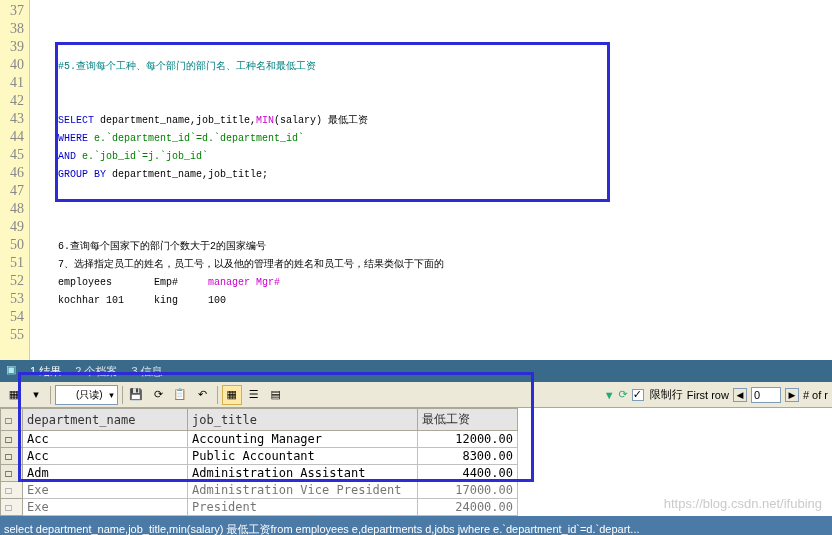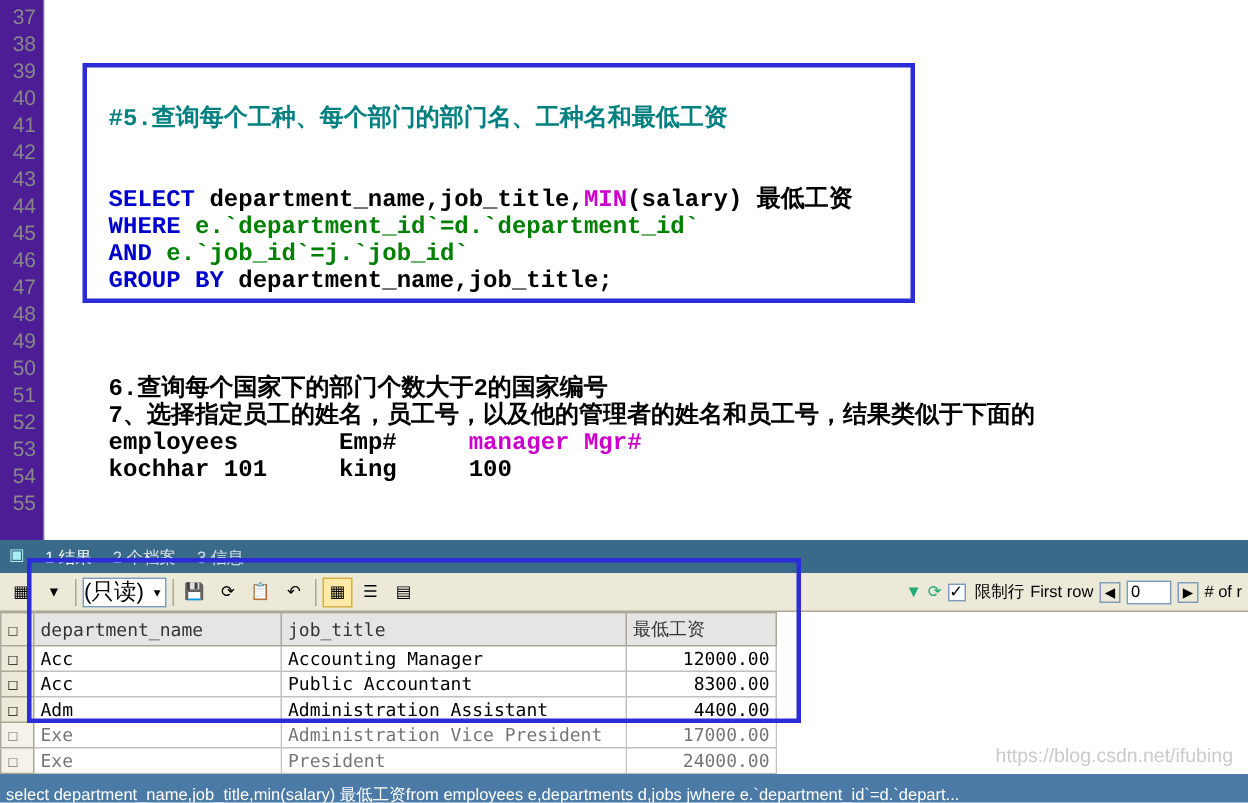--- a/index.html
+++ b/index.html
@@ -1,35 +1,35 @@
 <!DOCTYPE html>
 <html><head>
 <meta charset="utf-8">
 <style>
 * { margin: 0; padding: 0; box-sizing: border-box; }
 body { font-family: "Microsoft YaHei", Arial, sans-serif; font-size: 12px; background: #fff; width: 832px; height: 535px; overflow: hidden; position: relative; }
 .editor { display: flex; height: 360px; }
-.gutter { width: 30px; background: #4c1d95; border-right: 1px solid #ccc; text-align: right; padding: 0 5px; font-family: Liberation Sans, sans-serif; font-size: 14px; color: #888; line-height: 18px; padding-top: 2px; }
+.gutter { width: 30px; background: #fef9c3; border-right: 1px solid #ccc; text-align: right; padding: 0 5px; font-family: Liberation Serif, serif; font-size: 14px; color: #888; line-height: 18px; padding-top: 2px; }
 .gutter div { height: 18px; }
-.code-area { flex: 1; font-family: Consolas, "Courier New", monospace; font-size: 16px; line-height: 18px; padding: 16px 4px; position: relative; font-weight: bold; }
+.code-area { flex: 1; font-family: Consolas, "Courier New", monospace; font-size: 10px; line-height: 18px; padding: 4px 4px; position: relative; }
 .code-line { height: 18px; white-space: pre; }
 .hl-box { position: absolute; border: 3px solid #2b2bd8; }
 .box1 { left: 55px; top: 42px; width: 555px; height: 160px; }
 .box2 { left: 18px; top: 372px; width: 516px; height: 110px; }
 .kw { color: #0000cc; }
 .fn { color: #cc00cc; }
 .str { color: #008000; }
 .chinese { color: #000; }
 .comment { color: #008080; }
 .panel-tabs { background: #3a6a8a; height: 22px; display: flex; align-items: center; padding-left: 30px; color: #fff; font-size: 11px; position: relative; }
 .panel-tabs .tab-icon { position: absolute; left: 6px; top: 3px; color: #aee; }
 .toolbar { background: #ece9d8; height: 26px; border-bottom: 1px solid #aca899; display: flex; align-items: center; padding: 0 4px; gap: 2px; }
 .tb-btn { width: 20px; height: 20px; border: 1px solid transparent; display: flex; align-items: center; justify-content: center; font-size: 11px; }
 .tb-sep { width: 1px; height: 18px; background: #aca899; margin: 0 2px; }
-.tb-dropdown { border: 1px solid #7f9db9; background: #fff; height: 20px; padding: 0 14px 0 0; font-size: 15px; display: flex; align-items: center; position: relative; }
+.tb-dropdown { border: 1px solid #7f9db9; background: #fff; height: 20px; padding: 0 14px 0 20px; font-size: 10px; display: flex; align-items: center; position: relative; }
 .tb-dropdown::after { content: "▾"; position: absolute; right: 3px; font-size: 9px; }
 .right-toolbar { margin-left: auto; display: flex; align-items: center; gap: 4px; font-size: 11px; }
 .right-toolbar input[type=text] { width: 30px; height: 16px; border: 1px solid #7f9db9; font-size: 11px; padding: 0 2px; }
 .grid { font-family: Consolas, monospace; font-size: 12px; }
 .grid table { border-collapse: collapse; width: 518px; }
 .grid th { background: #e5e5e5; border: 1px solid #aca899; padding: 2px 4px; text-align: left; font-weight: normal; color: #333; height: 18px; }
 .grid td { border: 1px solid #c0c0c0; padding: 1px 4px; background: #fff; height: 17px; }
 .grid .rowhead { width: 22px; background: #ece9d8; border: 1px solid #aca899; }
 .grid .num { text-align: right; }
 .statusbar { background: #4a7aa5; color: #fff; font-size: 11px; height: 26px; display: flex; align-items: center; padding: 0 4px; overflow: hidden; white-space: nowrap; }

